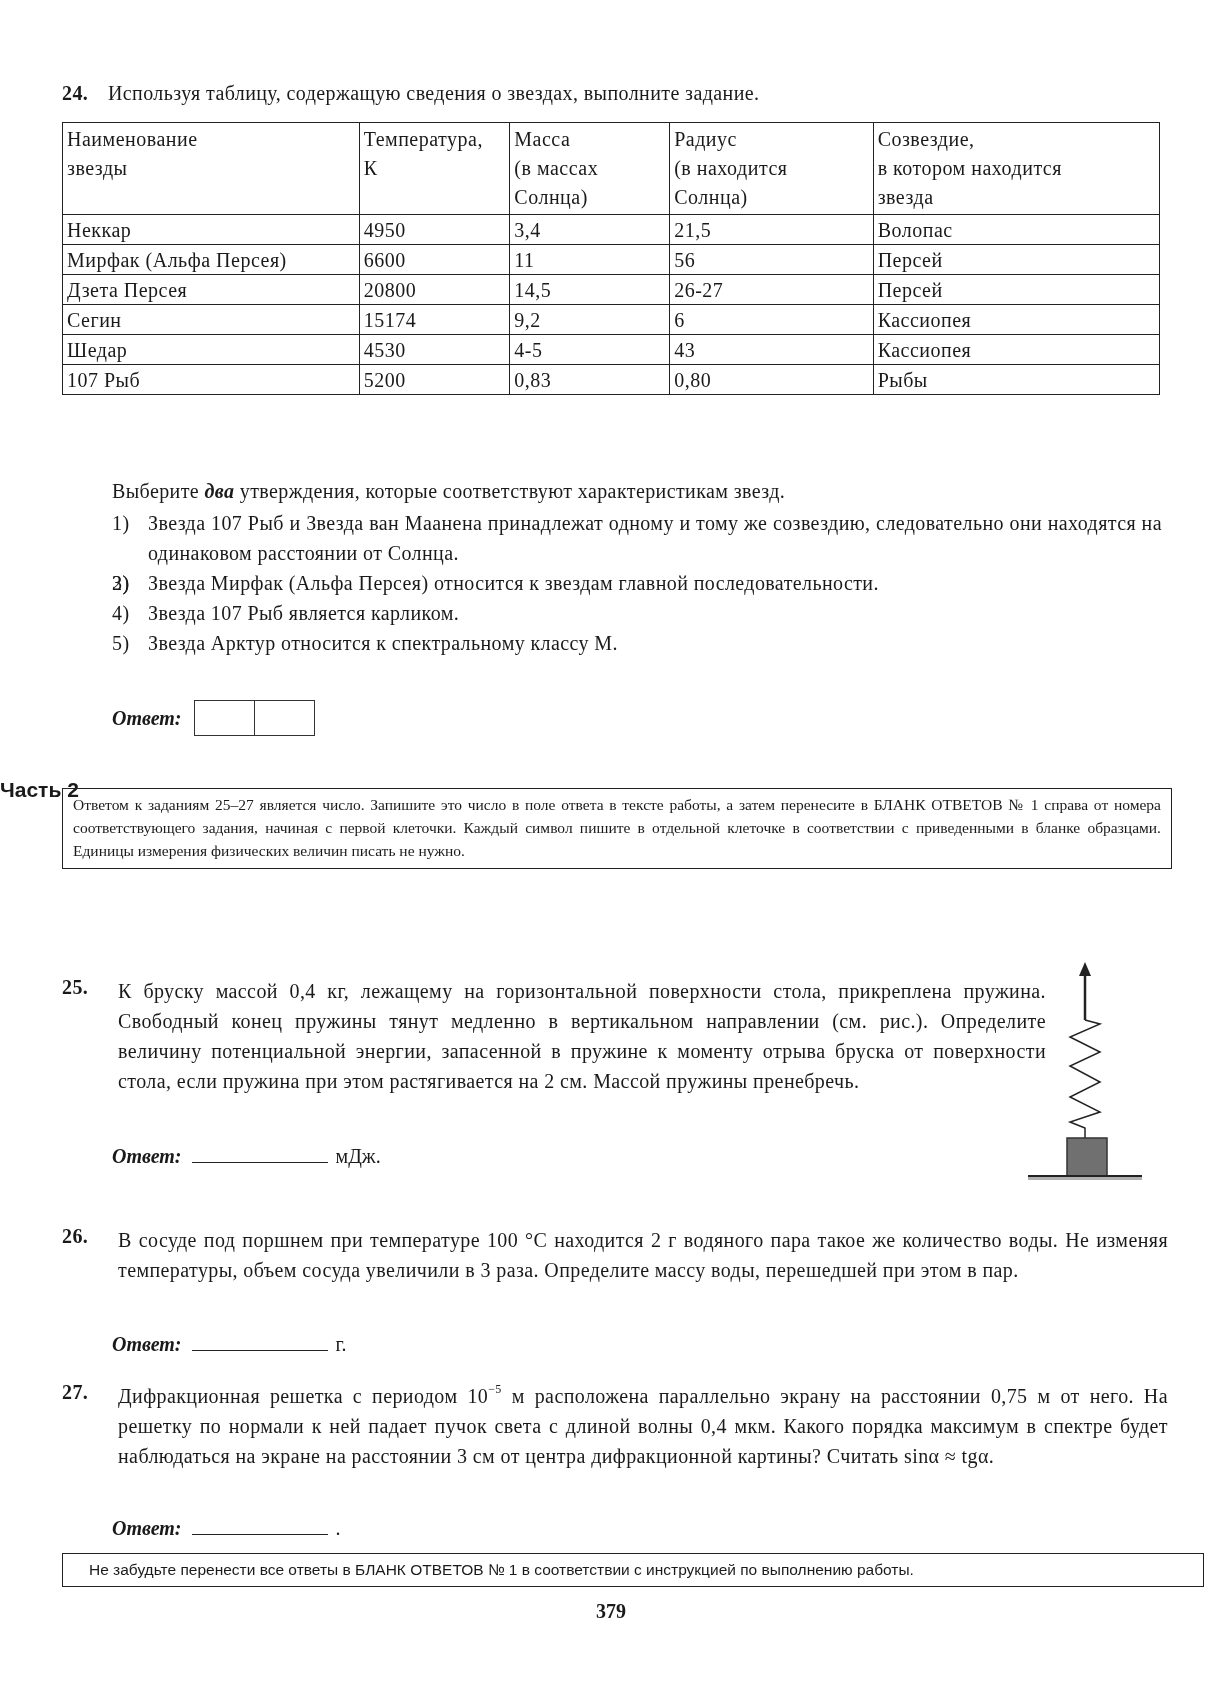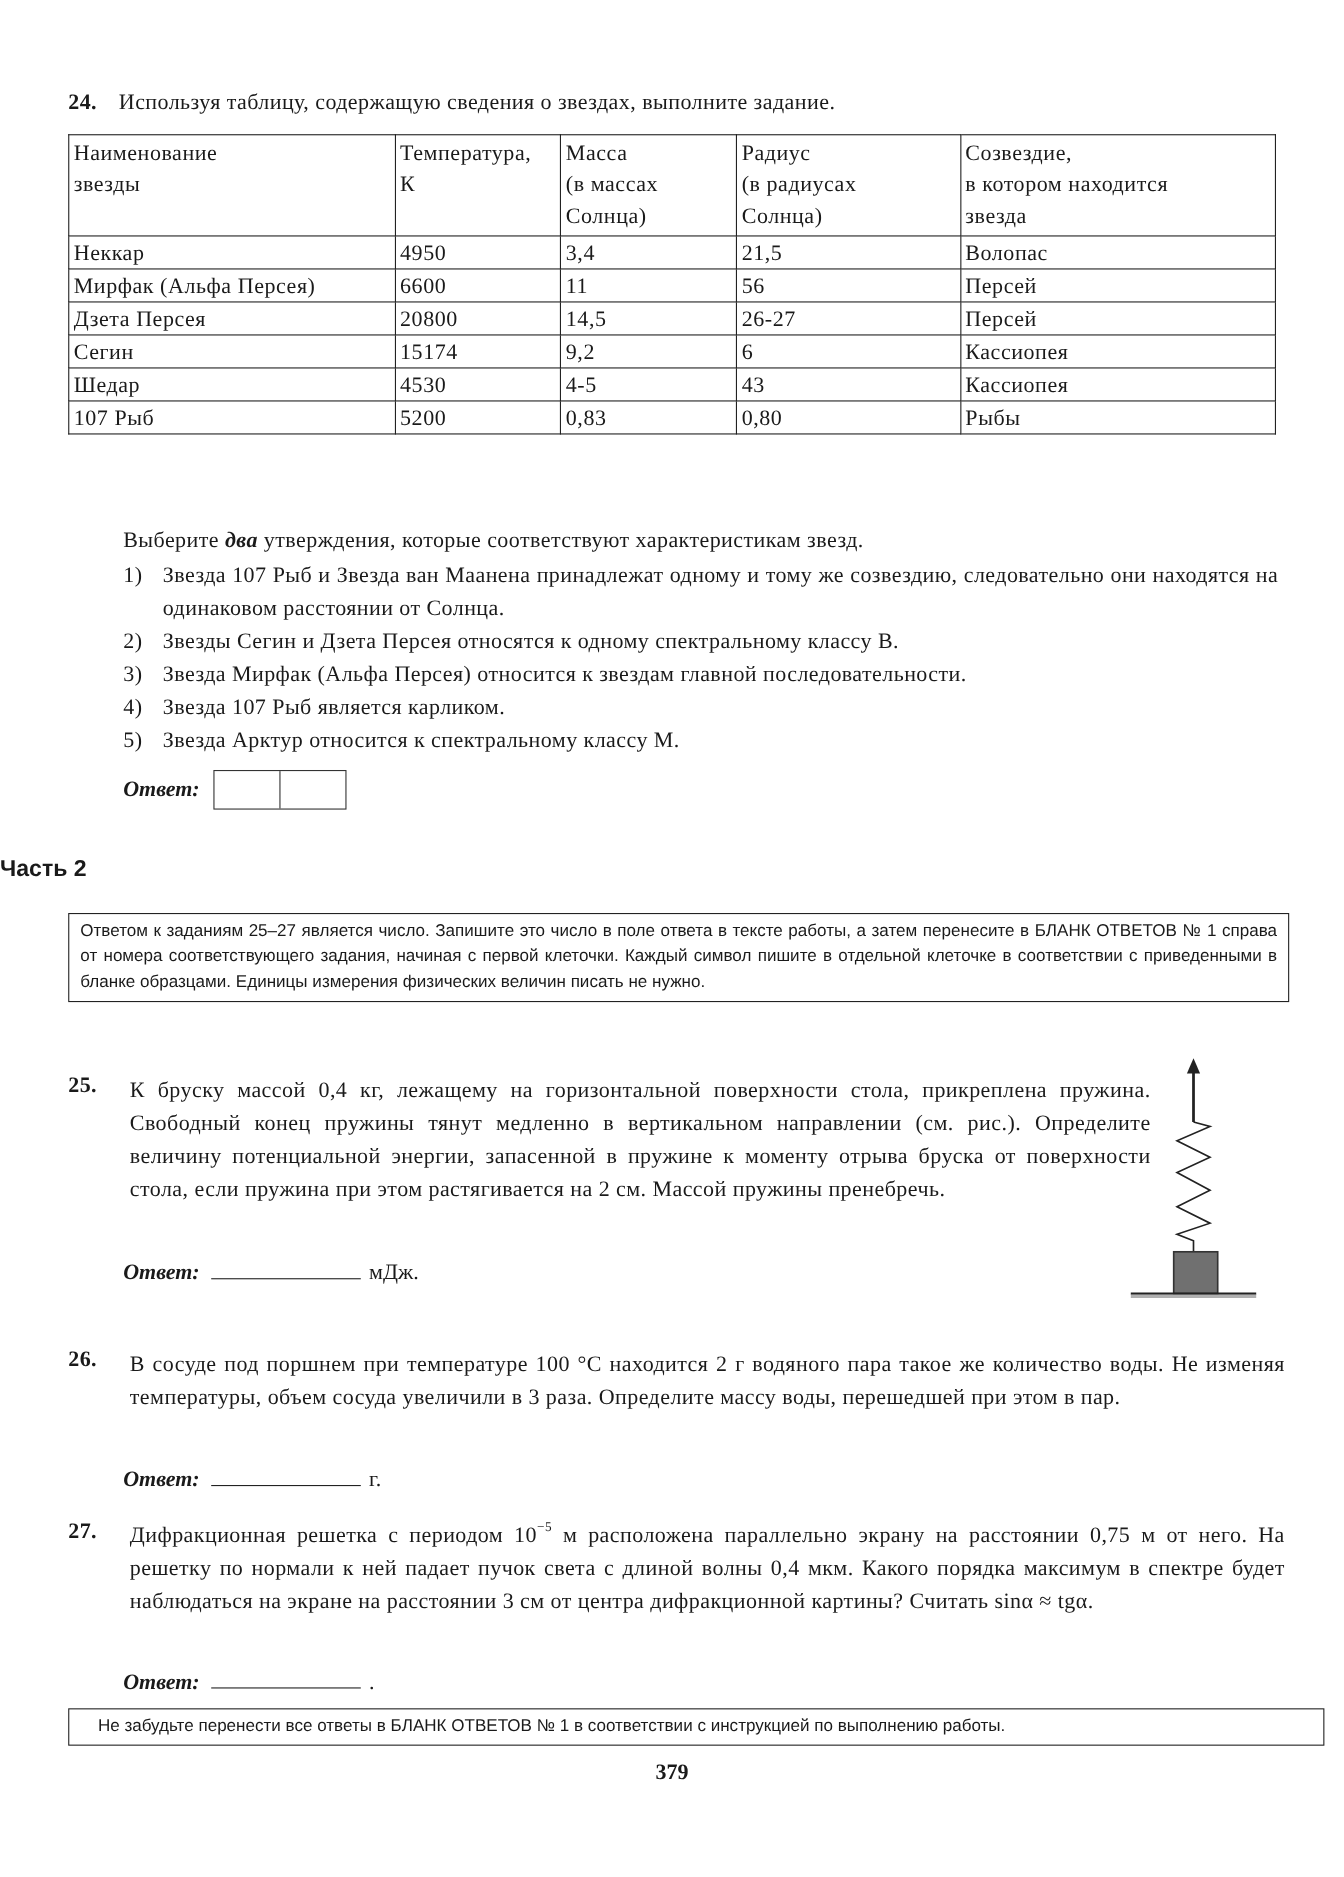--- a/index.html
+++ b/index.html
@@ -38,23 +38,23 @@
 
     .answer-label { font-style: italic; font-weight: bold; }
     .ans24 { position: absolute; left: 112px; top: 700px; font-size: 20px; display: flex; align-items: center; }
     .cells { display: flex; margin-left: 12px; border: 1.5px solid #333; height: 34px; }
     .cell { width: 59px; height: 34px; }
     .cell + .cell { border-left: 1.5px solid #333; }
 
     .part-title { position: absolute; left: 0; width: 1222px; top: 778px; text-align: left; font-size: 21px; font-weight: bold; }
 
     .infobox {
-      position: absolute; left: 62px; top: 830px; width: 1088px;
+      position: absolute; left: 62px; top: 788px; width: 1088px;
       border: 1.5px solid #222; padding: 4px 10px 6px 10px;
-      font-size: 15.5px; line-height: 23px; text-align: justify;
+      font-size: 15.5px; line-height: 23px; text-align: justify; font-family: Liberation Serif, serif;
     }
     .footbox {
       position: absolute; left: 62px; top: 1553px; width: 1088px;
       border: 1.5px solid #222; padding: 5px 26px; font-size: 15.5px; line-height: 22px;
     }
 
     .task { position: absolute; left: 62px; width: 1100px; font-size: 20px; letter-spacing: 0.4px; }
     .task .body { position: absolute; left: 56px; top: 0; text-align: justify; line-height: 30px; }
     .task .num { position: absolute; left: 0; top: 0; }
     .t25 { top: 976px; }
@@ -90,21 +90,21 @@
         <div>Температура,</div>
         <div>К</div>
       </th>
       <th class="c3">
         <div>Масса</div>
         <div>(в массах</div>
         <div>Солнца)</div>
       </th>
       <th class="c4">
         <div>Радиус</div>
-        <div>(в радиусах</div>
+        <div>(в находится</div>
         <div>Солнца)</div>
       </th>
       <th class="c5">
         <div>Созвездие,</div>
         <div>в котором находится</div>
         <div>звезда</div>
       </th>
     </tr>
   </thead>
   <tbody>
@@ -150,21 +150,21 @@
       <td>0,80</td>
       <td>Рыбы</td>
     </tr>
   </tbody>
 </table>
 
 <div class="choose serif"><span>Выберите </span><em>два</em><span> утверждения, которые соответствуют характеристикам звезд.</span></div>
 
 <ul class="opts serif">
   <li><span class="n">1)</span><span>Звезда 107 Рыб и Звезда ван Маанена принадлежат одному и тому же созвездию, следовательно они находятся на одинаковом расстоянии от Солнца.</span></li>
-  <li><span class="n">2)</span><span>Звезды Сегин и Дзета Персея относятся к одному спектральному классу B.</span></li>
+  <li><span class="n">2)</span></li>
   <li><span class="n">3)</span><span>Звезда Мирфак (Альфа Персея) относится к звездам главной последовательности.</span></li>
   <li><span class="n">4)</span><span>Звезда 107 Рыб является карликом.</span></li>
   <li><span class="n">5)</span><span>Звезда Арктур относится к спектральному классу M.</span></li>
 </ul>
 
 <div class="ans24 serif">
   <span class="answer-label">Ответ:</span>
   <div class="cells">
     <div class="cell"></div>
     <div class="cell"></div>

